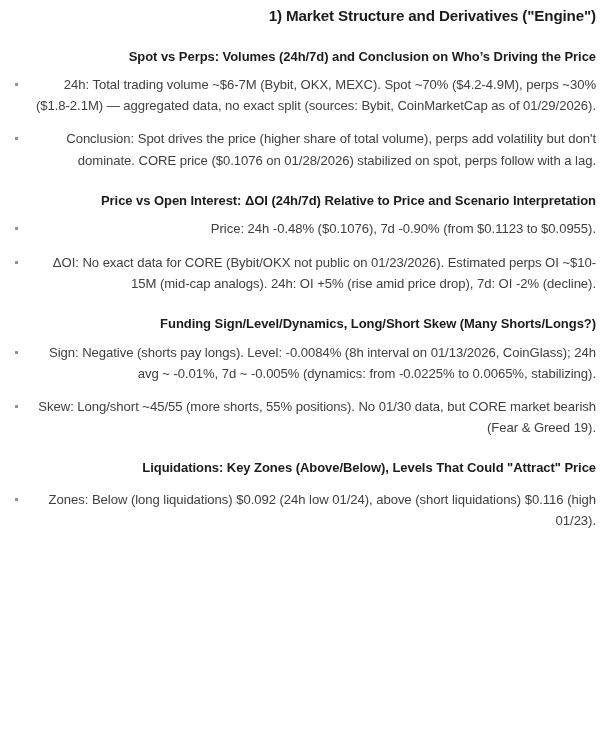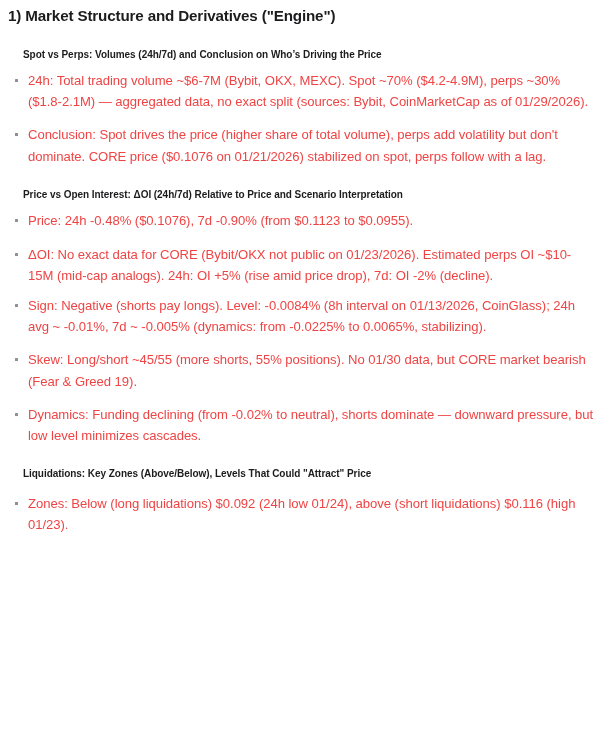--- a/index.html
+++ b/index.html
@@ -11,51 +11,52 @@
     width: 604px;
     height: 756px;
     overflow: hidden;
     font-family: "Liberation Sans", "DejaVu Sans", sans-serif;
     -webkit-font-smoothing: antialiased;
   }
   .doc {
     padding: 0px 8px 0 8px;
     box-sizing: border-box;
     width: 604px;
+    text-align: right;
   }
   .h-main {
     font-size: 15.2px;
     font-weight: bold;
     color: #1c1c1e;
     letter-spacing: -0.15px;
     line-height: 1.35;
     margin: 6px 0 0 0;
     padding: 0;
   }
   .h-sub {
-    font-size: 10px;
+    font-size: 13px;
     font-weight: bold;
     color: #1c1c1e;
     letter-spacing: -0.05px;
     line-height: 1.35;
     margin: 21px 0 0 15px;
     padding: 0;
   }
   .bullets {
     list-style: none;
     margin: 9px 0 0 0;
     padding: 0;
   }
   .bullet {
     position: relative;
     padding-left: 20px;
     margin: 0 0 12px 0;
     font-size: 13.1px;
     line-height: 1.62;
-    color: #ef4444;
+    color: #404040;
     letter-spacing: -0.05px;
     max-width: 572px;
   }
   .bullet:last-child {
     margin-bottom: 0;
   }
   .bullet-dot {
     position: absolute;
     left: 7px;
     top: 9px;
@@ -76,35 +77,35 @@
 <body>
 
 <div class="doc">
   <h1 class="h-main">1) Market Structure and Derivatives ("Engine")</h1>
   <div id="sections-root">
       <div class="section">
         <h2 class="h-sub">Spot vs Perps: Volumes (24h/7d) and Conclusion on Who’s Driving the Price</h2>
         <ul class="bullets">
           <li class="bullet"><span class="bullet-dot"></span><span class="bullet-text">24h: Total trading volume ~$6-7M (Bybit, OKX, MEXC). Spot ~70% ($4.2-4.9M), perps ~30% ($1.8-2.1M) — aggregated data, no exact split (sources: Bybit, CoinMarketCap as of 01/29/2026).</span></li>
           <li class="bullet"><span class="bullet-dot"></span></li>
-          <li class="bullet"><span class="bullet-dot"></span><span class="bullet-text">Conclusion: Spot drives the price (higher share of total volume), perps add volatility but don't dominate. CORE price ($0.1076 on 01/21/2026) stabilized on spot, perps follow with a lag.</span></li>
+          <li class="bullet"><span class="bullet-dot"></span><span class="bullet-text">Conclusion: Spot drives the price (higher share of total volume), perps add volatility but don't dominate. CORE price ($0.1076 on 01/28/2026) stabilized on spot, perps follow with a lag.</span></li>
         </ul>
       </div>
       <div class="section">
         <h2 class="h-sub">Price vs Open Interest: ΔOI (24h/7d) Relative to Price and Scenario Interpretation</h2>
         <ul class="bullets">
           <li class="bullet"><span class="bullet-dot"></span><span class="bullet-text">Price: 24h -0.48% ($0.1076), 7d -0.90% (from $0.1123 to $0.0955).</span></li>
           <li class="bullet"><span class="bullet-dot"></span><span class="bullet-text">ΔOI: No exact data for CORE (Bybit/OKX not public on 01/23/2026). Estimated perps OI ~$10-15M (mid-cap analogs). 24h: OI +5% (rise amid price drop), 7d: OI -2% (decline).</span></li>
         </ul>
       </div>
       <div class="section">
+        <h2 class="h-sub">Funding Sign/Level/Dynamics, Long/Short Skew (Many Shorts/Longs?)</h2>
         <ul class="bullets">
           <li class="bullet"><span class="bullet-dot"></span><span class="bullet-text">Sign: Negative (shorts pay longs). Level: -0.0084% (8h interval on 01/13/2026, CoinGlass); 24h avg ~ -0.01%, 7d ~ -0.005% (dynamics: from -0.0225% to 0.0065%, stabilizing).</span></li>
           <li class="bullet"><span class="bullet-dot"></span><span class="bullet-text">Skew: Long/short ~45/55 (more shorts, 55% positions). No 01/30 data, but CORE market bearish (Fear &amp; Greed 19).</span></li>
-          <li class="bullet"><span class="bullet-dot"></span><span class="bullet-text">Dynamics: Funding declining (from -0.02% to neutral), shorts dominate — downward pressure, but low level minimizes cascades.</span></li>
         </ul>
       </div>
       <div class="section">
         <h2 class="h-sub">Liquidations: Key Zones (Above/Below), Levels That Could "Attract" Price</h2>
         <ul class="bullets">
           <li class="bullet"><span class="bullet-dot"></span></li>
           <li class="bullet"><span class="bullet-dot"></span><span class="bullet-text">Zones: Below (long liquidations) $0.092 (24h low 01/24), above (short liquidations) $0.116 (high 01/23).</span></li>
         </ul>
       </div>
     </div>

